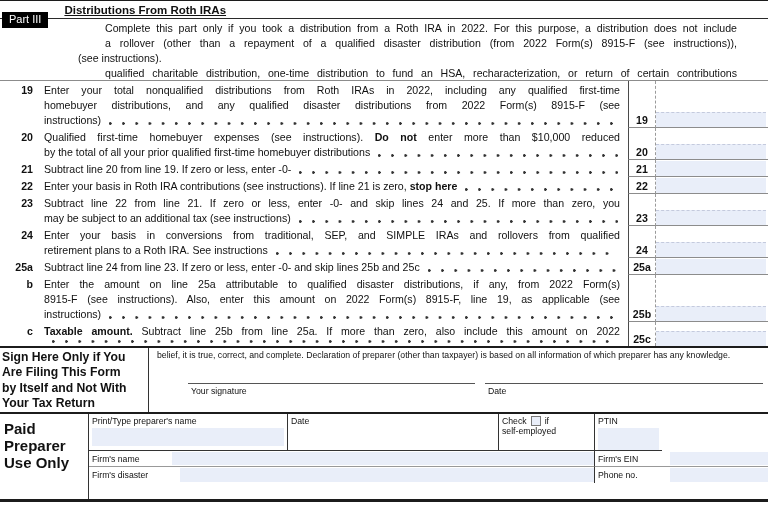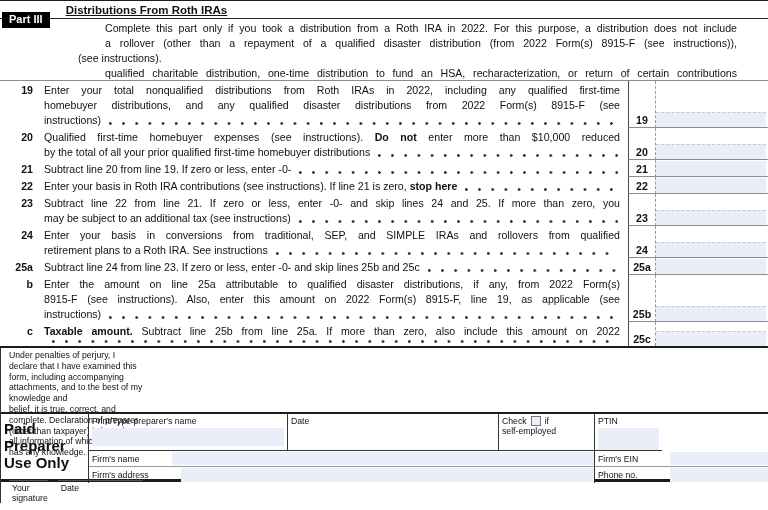--- a/index.html
+++ b/index.html
@@ -8,21 +8,21 @@
     --gray:#8c8c8c;
     --dash:#9a9a9a;
   }
   *{box-sizing:border-box;margin:0;padding:0;}
   body{background:#fff;font-family:"Liberation Sans","DejaVu Sans",sans-serif;color:#111;}
   .form{width:768px;height:510px;background:#fff;overflow:hidden;}
 
   
   .part-header{height:19px;border-top:1.5px solid var(--dark);border-bottom:1px solid #2a2a2a;
     display:flex;align-items:center;}
-  .part-badge{background:var(--badge-bg,#000);color:var(--badge-fg,#fff);font-weight:bold;font-size:11px;
+  .part-badge{background:var(--badge-bg,#000);color:var(--badge-fg,#fff);font-weight:normal;font-size:11px;
     padding:1px 7px 2px 7px;margin-left:2px;line-height:13px;margin-top:20px;}
   .part-title{font-weight:bold;font-size:11.5px;margin-left:16px;text-decoration:underline;}
 
   
   .intro{display:grid;grid-template-columns:78px 1fr;height:62px;border-bottom:1px solid var(--gray);}
   .intro-text{padding:2px 31px 0 0;font-size:10.6px;line-height:14.9px;}
   .gline.just{text-align:justify;text-align-last:justify;margin-left:27px;}
 
   
   .item-row{display:grid;grid-template-columns:44px 584px 27px 113px;}
@@ -40,29 +40,29 @@
   .amtcell{border-left:1px dashed var(--dash);border-bottom:1px solid var(--gray);position:relative;}
   .amt-fill{position:absolute;bottom:0;left:0;right:2px;height:15px;background:var(--fill);}
   .amt-fill.multi{border-top:1px dashed #c4cadd;}
   .item-row:last-child .numcell,.item-row:last-child .amtcell{border-bottom:none;}
 
   
   .sign-section{border-top:2px solid var(--dark);display:grid;grid-template-columns:148px 1fr;height:66px;}
   .sign-left{font-weight:bold;font-size:12.2px;line-height:15.4px;padding:2px 0 0 2px;}
   .sign-right{border-left:1px solid #333;padding:2px 5px 0 8px;display:flex;flex-direction:column;}
   .perjury{font-size:8.7px;line-height:10.8px;}
-  .sigrow{display:flex;gap:10px;margin-top:14px;}
+  .sigrow{display:flex;gap:10px;margin-top:14px;margin-left:31px;}
   .sigfield .rule{border-bottom:1px solid #555;height:9px;}
   .sigfield .slabel{font-size:8.7px;padding:2px 0 0 3px;}
   .sig-your{flex:1;}
   .sig-date{width:278px;}
 
   
   .prep-section{border-top:2px solid var(--dark);border-bottom:3px solid var(--dark);
-    display:grid;grid-template-columns:88px 1fr;height:70px;}
+    display:grid;grid-template-columns:88px 1fr;height:90px;}
   .prep-left{font-weight:bold;font-size:15px;line-height:17px;padding:6px 0 0 4px;}
   .prep-grid{border-left:1.5px solid #333;display:grid;
     grid-template-columns:199px 211px 96px 67px auto;grid-template-rows:37px 16px 16px;}
   .pc{border-right:1px solid #333;border-bottom:1px solid #333;font-size:8.7px;line-height:10.2px;
     padding:2px 3px 0 3px;display:flex;flex-direction:column;}
   .pc.last{border-right:none;}
   .pcfill{flex:1;margin:2px 0 4px 0;background:var(--fill);}
   .pcfill.flush{margin-bottom:0;}
   .cb{display:inline-block;width:10px;height:10px;background:var(--fill);border:1px solid #777;
     vertical-align:-2px;margin:0 4px;}
@@ -214,23 +214,28 @@
           </div>
         </div>
       <div class="numcell">25c</div>
       <div class="amtcell">
         <div class="amt-fill multi"></div>
       </div>
     </div>
     </div>
 
   <div class="sign-section">
+    <div class="sign-left">
+        <div class="gline">Sign Here Only if You</div>
+        <div class="gline">Are Filing This Form</div>
+        <div class="gline">by Itself and Not With</div>
+        <div class="gline">Your Tax Return</div>
+      </div>
     <div class="sign-right">
       <div class="perjury">
-          <div class="gline">Under penalties of perjury, I declare that I have examined this form, including accompanying attachments, and to the best of my knowledge and</div>
           <div class="gline">belief, it is true, correct, and complete. Declaration of preparer (other than taxpayer) is based on all information of which preparer has any knowledge.</div>
         </div>
       <div class="sigrow">
         <div class="sigfield sig-your">
           <div class="rule"></div>
           <div class="slabel">Your signature</div>
         </div>
         <div class="sigfield sig-date">
           <div class="rule"></div>
           <div class="slabel">Date</div>
@@ -273,21 +278,21 @@
       <div class="prow wide">
         <span class="wlabel">Firm's name</span>
         <div class="wfill"></div>
       </div>
       <div class="prow narrow">
         <span class="wlabel">Firm's EIN</span>
         <div class="wfill"></div>
       </div>
 
       <div class="prow wide norule">
-        <span class="wlabel">Firm's address</span>
+        <span class="wlabel">Firm's disaster</span>
         <div class="wfill"></div>
       </div>
       <div class="prow narrow norule">
         <span class="wlabel">Phone no.</span>
         <div class="wfill"></div>
       </div>
 
     </div>
   </div>
 </div>

